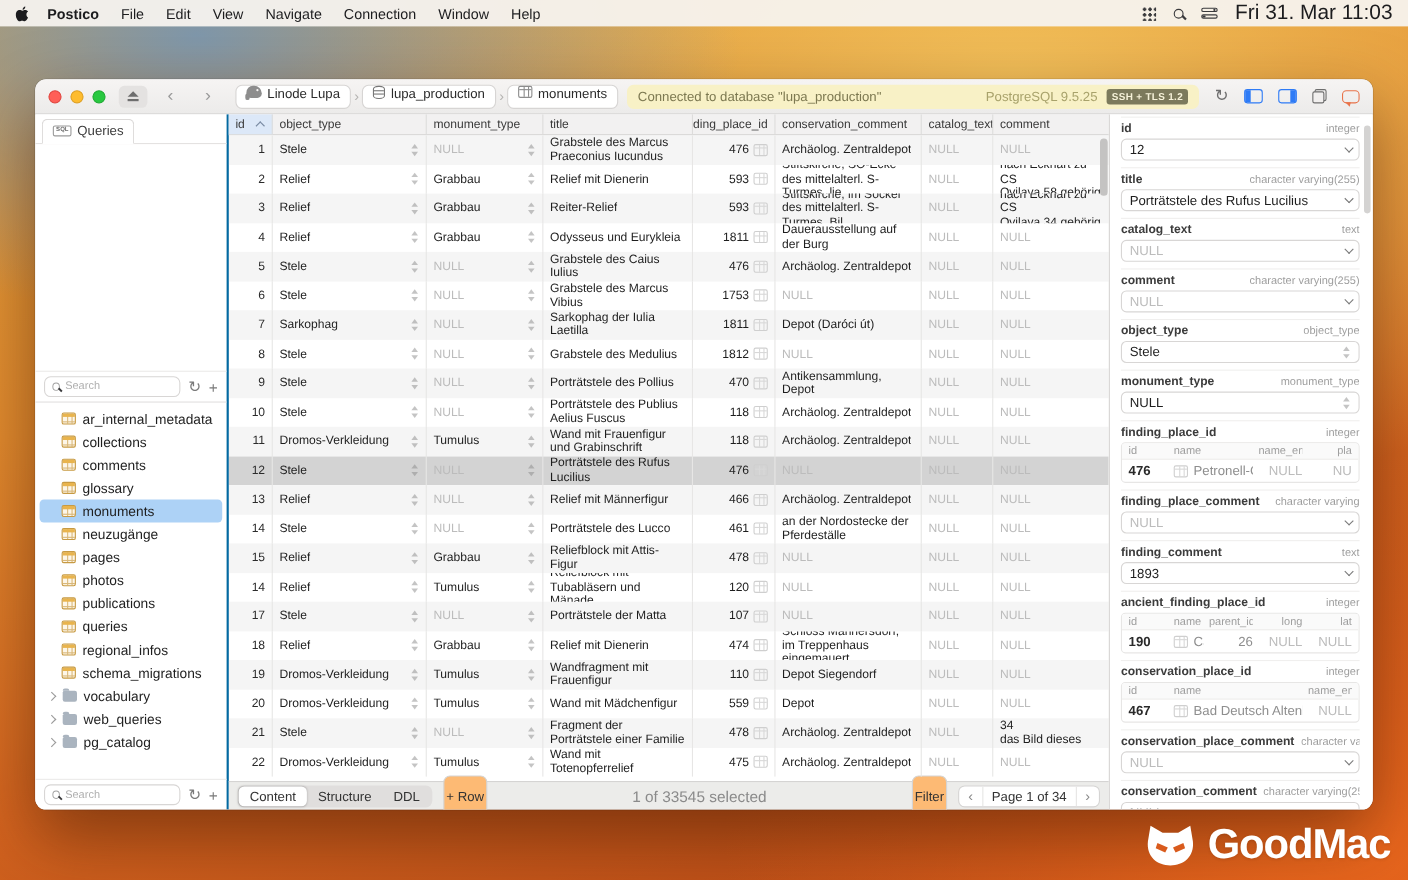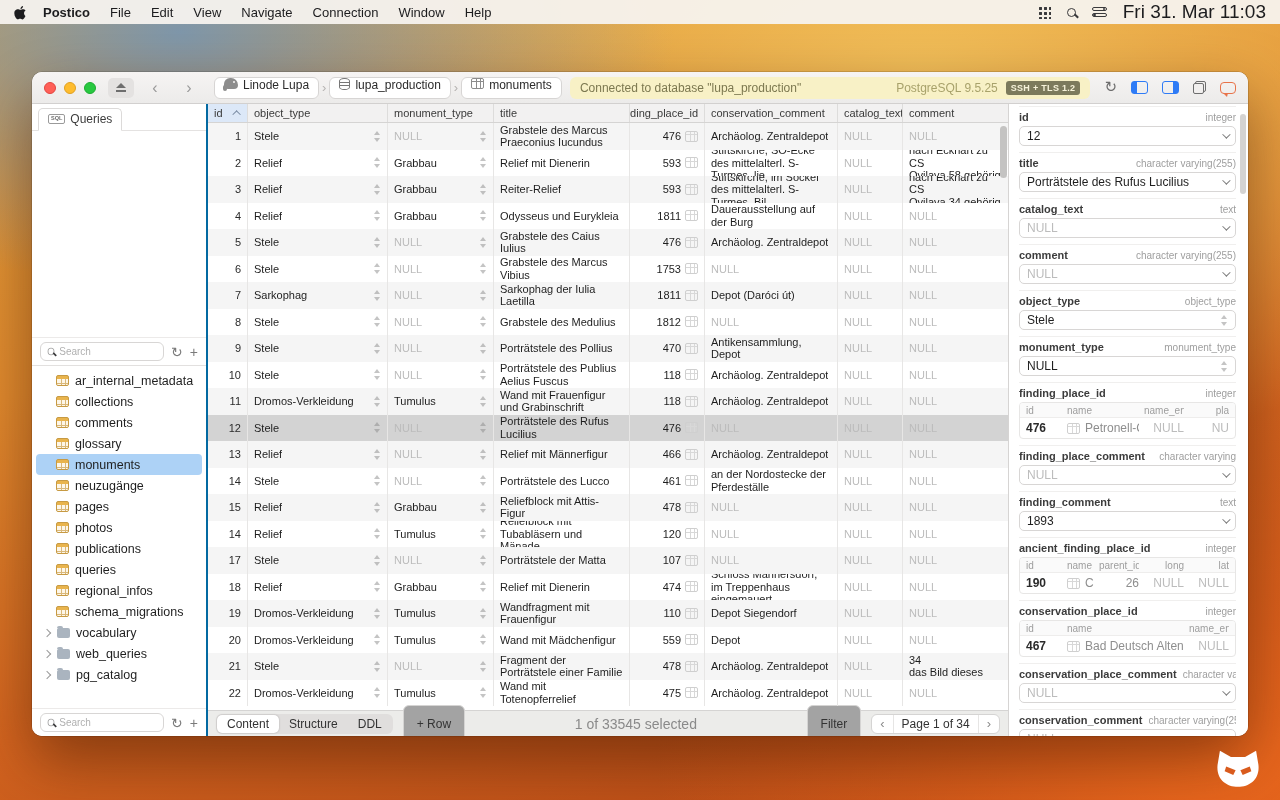--- a/index.html
+++ b/index.html
@@ -140,21 +140,21 @@
   .stepper::after{bottom:1px;border-top:4px solid #8a8a8a}
   .tbl-ico.light{border-color:#cfcfcf;background:linear-gradient(#d8d8d8,#d8d8d8) 0 2.5px/100% 1px no-repeat,
       linear-gradient(#d8d8d8,#d8d8d8) 4px 0/1px 100% no-repeat,
       linear-gradient(#d8d8d8,#d8d8d8) 8px 0/1px 100% no-repeat;flex:none}
   .vscroll{position:absolute;right:1px;top:3px;width:7px;height:52px;border-radius:4px;background:#c4c3c2}
   
   .gfoot{height:26px;flex:none;background:#ececea;border-top:1px solid #d5d4d3;display:flex;align-items:center;padding:0 8px;gap:10px;font-size:12px}
   .seg{display:flex;background:#e0dedd;border-radius:6px;padding:1px;height:20px}
   .seg .s{display:flex;align-items:center;padding:0 10px;font-size:12px;color:#333;border-radius:5px}
   .seg .s.active{background:#fff;box-shadow:0 0 2px rgba(0,0,0,.25)}
-  .pill{height:38px;display:flex;align-items:center;padding:0 13px;background:#a3a3a3;border:1px solid #d5d4d3;border-radius:6px;color:#333;gap:4px;white-space:nowrap}
+  .pill{height:38px;display:flex;align-items:center;padding:0 2px;background:#fdba74;border:1px solid #d5d4d3;border-radius:6px;color:#333;gap:4px;white-space:nowrap}
   .selinfo{flex:1;text-align:center;color:#8a8a8a;font-size:14px}
   .pager{display:flex;align-items:center;height:20px;background:#fff;border:1px solid #d5d4d3;border-radius:6px;overflow:hidden}
   .pager .pg{padding:0 8px;color:#555;display:flex;align-items:center;height:100%}
   .pager .pchev{color:#8a8a8a;font-size:13px}
   .pager .pg.mid{border-left:1px solid #e6e5e4;border-right:1px solid #e6e5e4;font-size:12px;color:#333}
   
   .inspector{width:240px;flex:none;background:#fff;border-left:1px solid #d6d4d3;overflow:hidden;padding:2px 12px 0 10px;position:relative}
   .ifield{padding:4px 0 6px;border-top:1px solid #f0efee}
   .ifield:first-child{border-top:none}
   .ilabelrow{display:flex;align-items:baseline;justify-content:space-between;margin-bottom:3px}
@@ -1164,14 +1164,15 @@
 
     </div>
   </div>
 
   <div class="watermark">
     <svg width="52" height="44" viewBox="0 0 64 56">
       <path fill="#ffffff" d="M9 6 L23 14 H41 L55 6 L58 24 C60 42 47 52 32 52 C17 52 4 42 6 24 Z"></path>
       <path fill="#d95b1d" d="M17 26 L29 31 L26 37 L15 32 Z"></path>
       <path fill="#d95b1d" d="M47 26 L35 31 L38 37 L49 32 Z"></path>
     </svg>
+    <span class="wm-text">GoodMac</span>
   </div>
 </div>
 
 </body></html>

